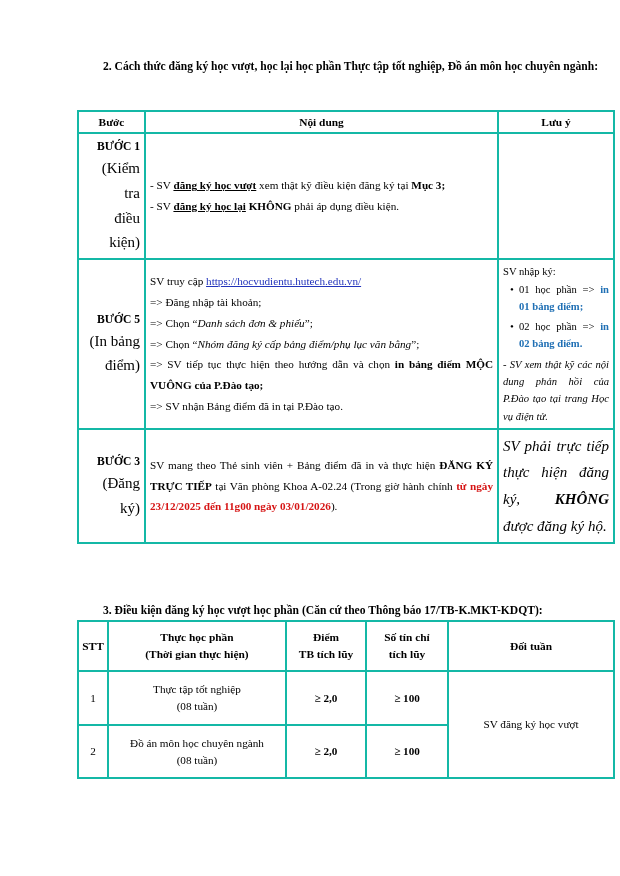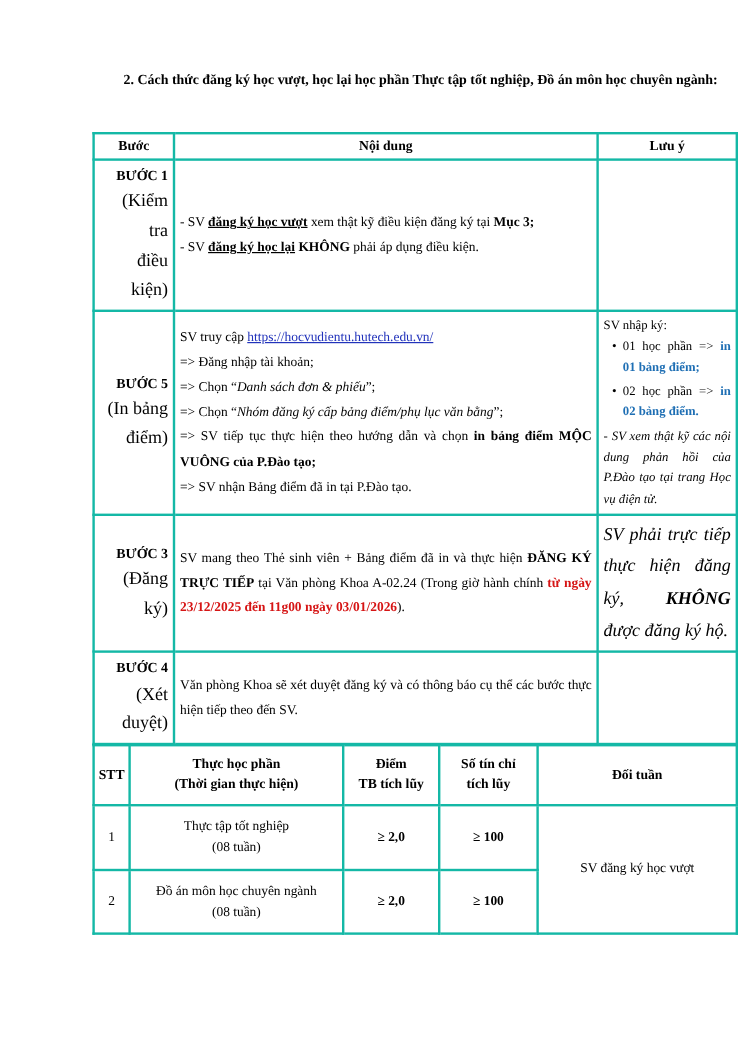--- a/index.html
+++ b/index.html
@@ -242,34 +242,25 @@
           <span class="step-sub">(Đăng ký)</span>
         </td>
         <td class="body-cell">
           <p>SV mang theo Thẻ sinh viên + Bảng điểm đã in và thực hiện <span class="b">ĐĂNG KÝ TRỰC TIẾP</span> tại Văn phòng Khoa A-02.24 (Trong giờ hành chính <span class="red">từ ngày 23/12/2025 đến 11g00 ngày 03/01/2026</span>).</p>
         </td>
         <td class="note-cell">
           <p class="note-italic-block">SV phải trực tiếp thực hiện đăng ký, <span class="b">KHÔNG</span> được đăng ký hộ.</p>
         </td>
       </tr>
 
-      <tr>
-        <td class="step-cell">
-          <span class="step-name">BƯỚC 4</span>
-          <span class="step-sub">(Xét duyệt)</span>
-        </td>
-        <td class="body-cell">
-          <p>Văn phòng Khoa sẽ xét duyệt đăng ký và có thông báo cụ thể các bước thực hiện tiếp theo đến SV.</p>
-        </td>
-        <td class="note-cell"></td>
-      </tr>
 
     </tbody>
   </table>
 
+  <div class="section-heading" id="heading-3">3. Điều kiện đăng ký học vượt học phần (Căn cứ theo Thông báo 17/TB-K.MKT-KDQT):</div>
 
   <table class="doc-table" id="table-conditions">
     <colgroup>
       <col class="c-stt">
         <col class="c-name">
         <col class="c-gpa">
         <col class="c-cred">
         <col class="c-obj">
     </colgroup>
     <thead>

